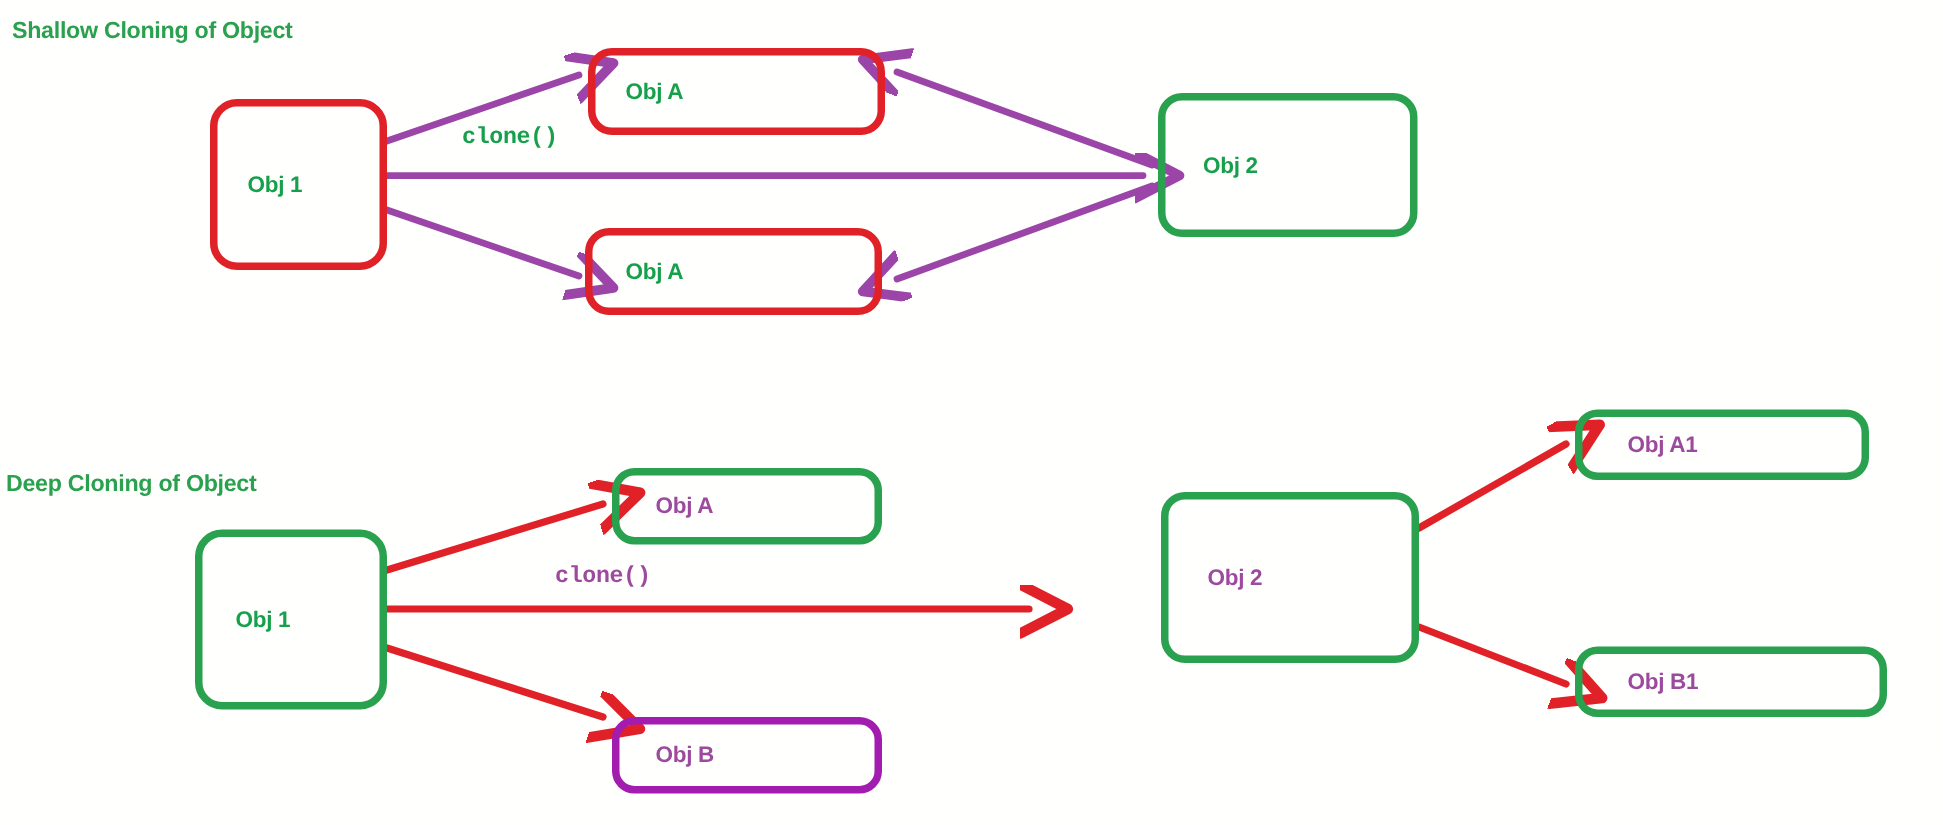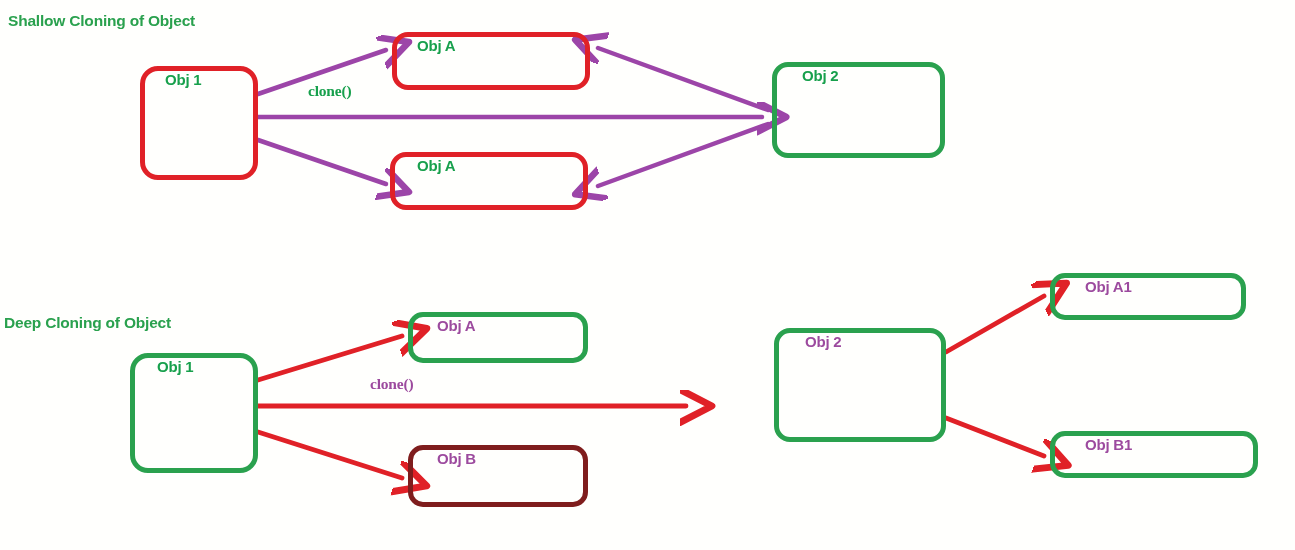--- a/index.html
+++ b/index.html
@@ -29,32 +29,33 @@
     font-size: 15.5px;
     letter-spacing: -0.2px;
     white-space: nowrap;
     color: #2aa14e;
   }
   .node {
     position: absolute;
     box-sizing: border-box;
     background: transparent;
     display: flex;
+    align-items: center;
     font-family: "Liberation Sans", sans-serif;
     font-weight: bold;
     font-size: 15px;
     letter-spacing: -0.2px;
     white-space: nowrap;
   }
   .node > .node-label {
     display: block;
   }
   .edge-label {
     position: absolute;
-    font-family: Liberation Serif, serif;
+    font-family: Liberation Mono, monospace;
     font-weight: bold;
     font-size: 15.5px;
     letter-spacing: -0.2px;
     white-space: nowrap;
     background: transparent;
   }
 </style>
 </head>
 <body>
 
@@ -118,21 +119,21 @@
   <div class="section-title" style="left:4px; top:314px; color:#2aa14e;">Deep Cloning of Object</div>
 
   <div class="node" style="left:130px; top:353px; width:128px; height:120px; border:5px solid #2aa14e; border-radius:18px; padding-left:22px; color:#17a04c;">
     <span class="node-label">Obj 1</span>
   </div>
 
   <div class="node" style="left:408px; top:312px; width:180px; height:51px; border:5px solid #2aa14e; border-radius:15px; padding-left:24px; color:#9c4a9e;">
     <span class="node-label">Obj A</span>
   </div>
 
-  <div class="node" style="left:408px; top:445px; width:180px; height:62px; border:5px solid #7f1d1d; border-radius:15px; padding-left:24px; color:#9c4a9e;">
+  <div class="node" style="left:408px; top:478px; width:180px; height:51px; border:5px solid #a21caf; border-radius:15px; padding-left:24px; color:#9c4a9e;">
     <span class="node-label">Obj B</span>
   </div>
 
   <div class="node" style="left:774px; top:328px; width:172px; height:114px; border:5px solid #2aa14e; border-radius:16px; padding-left:26px; color:#9c4a9e;">
     <span class="node-label">Obj 2</span>
   </div>
 
   <div class="node" style="left:1050px; top:273px; width:196px; height:47px; border:5px solid #2aa14e; border-radius:15px; padding-left:30px; color:#9c4a9e;">
     <span class="node-label">Obj A1</span>
   </div>

